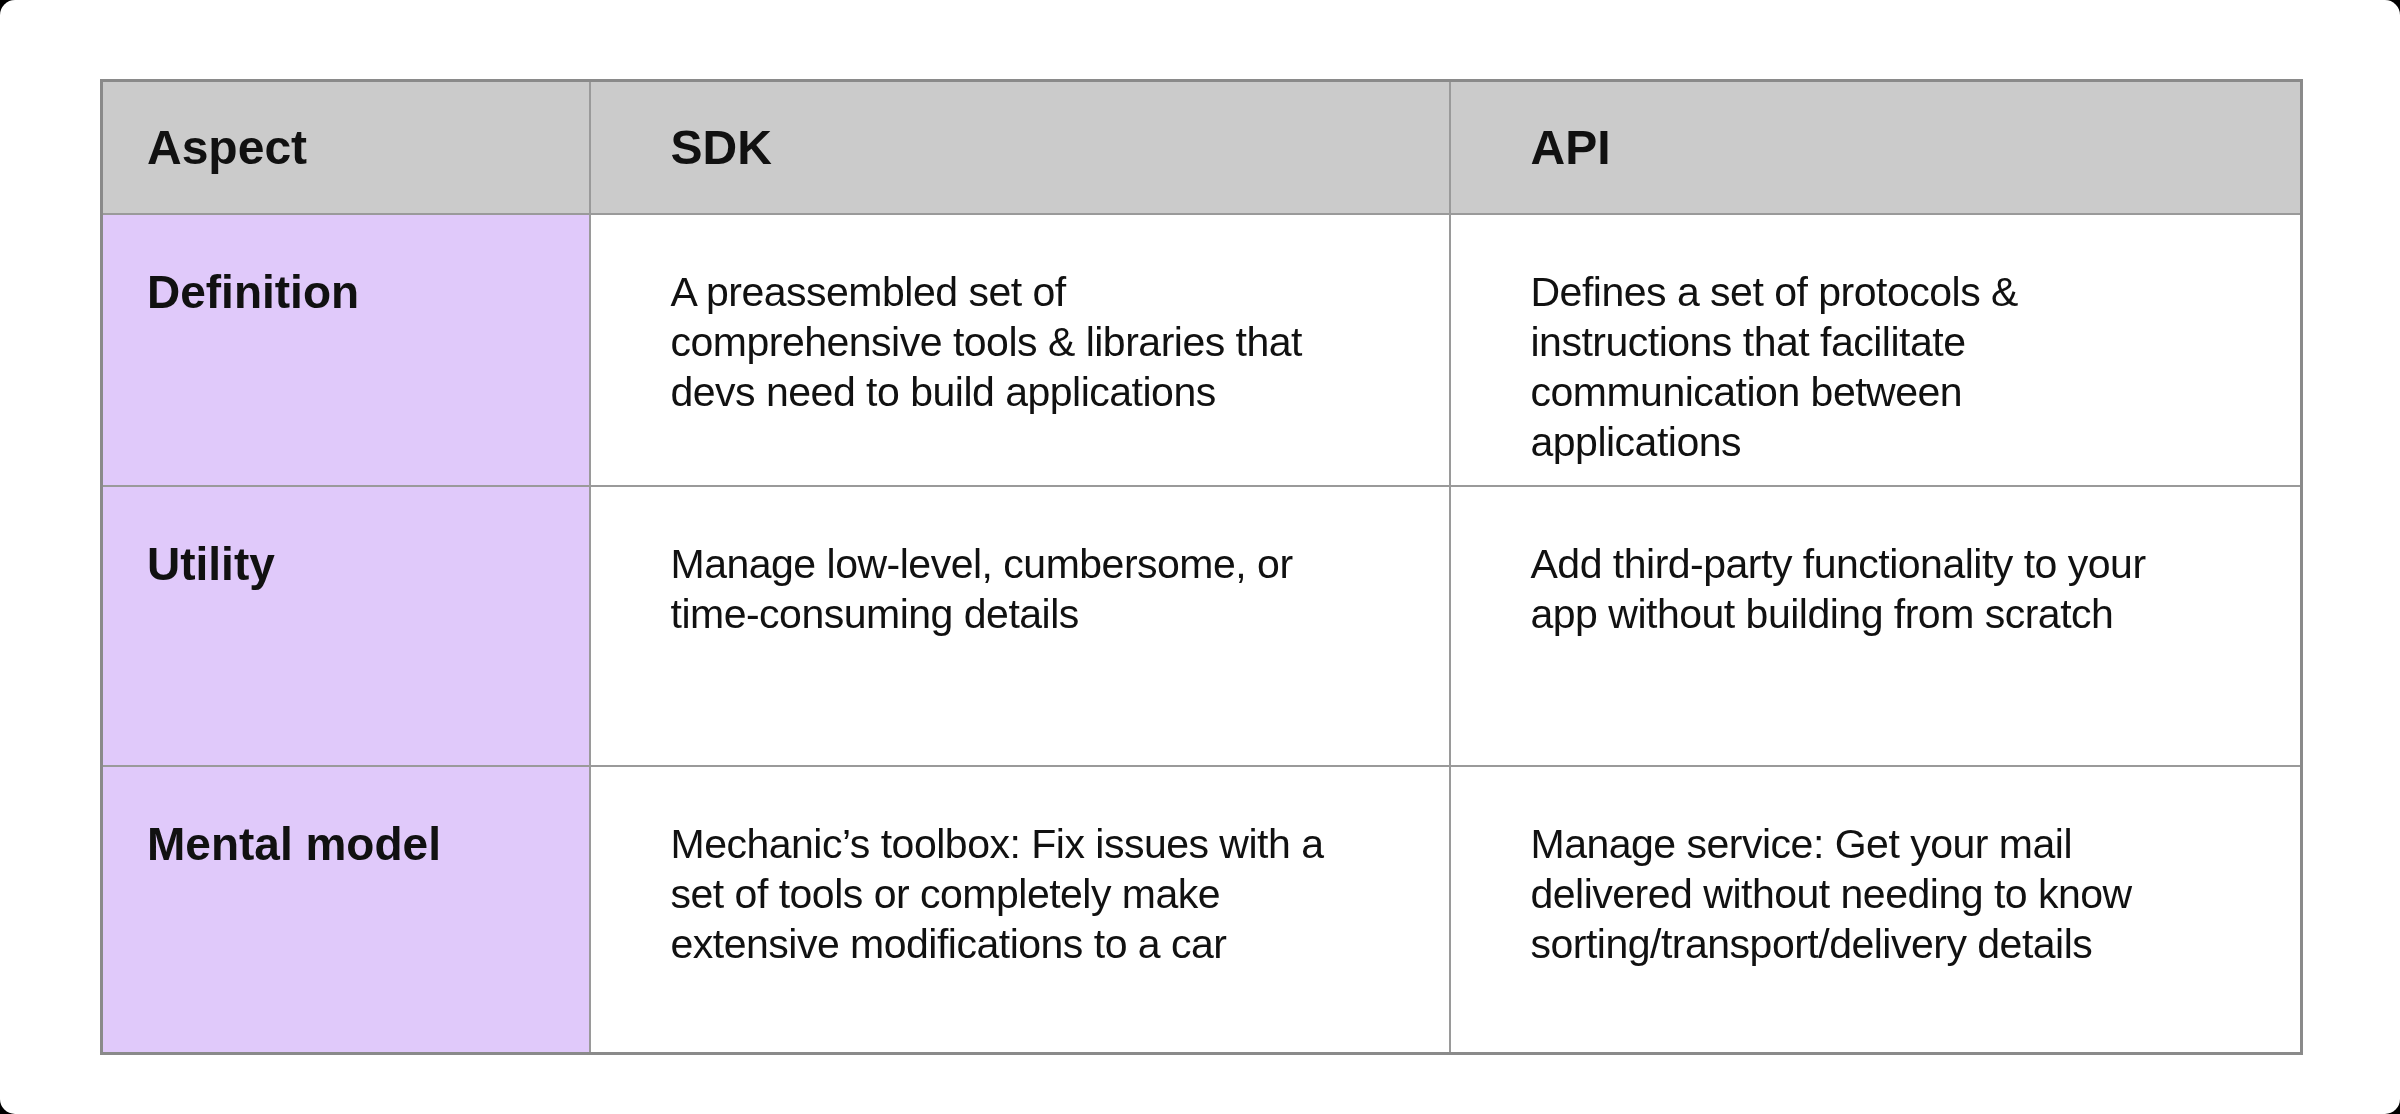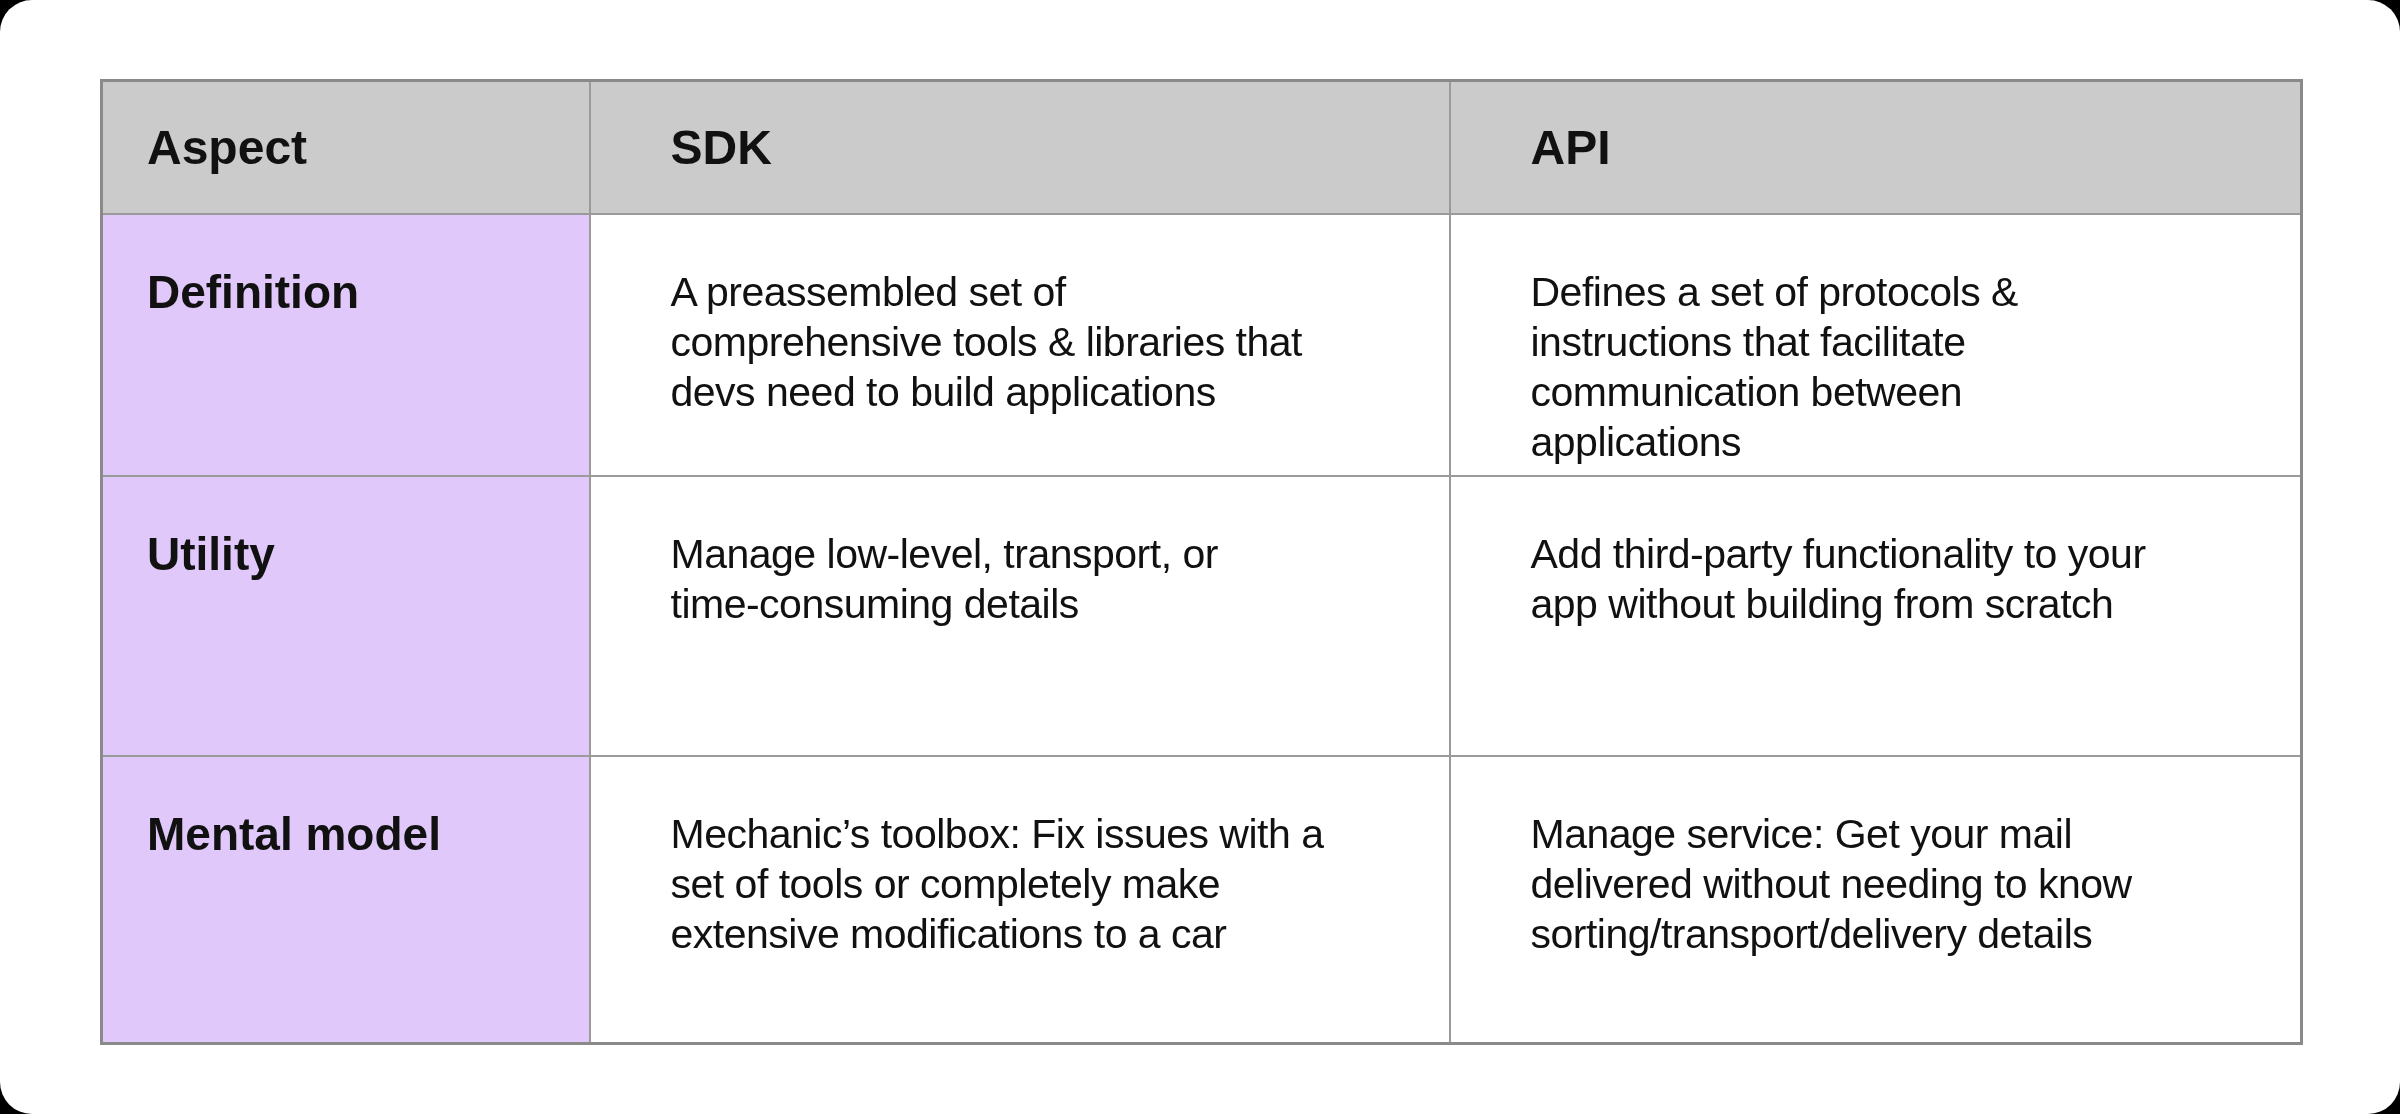--- a/index.html
+++ b/index.html
@@ -11,21 +11,21 @@
     width: 2400px;
     height: 1114px;
     position: relative;
     font-family: "Liberation Sans", sans-serif;
     color: var(--text-color, #111111);
   }
   .card {
     position: absolute;
     inset: 0;
     background: var(--card-color, #ffffff);
-    border-radius: 32px;
+    border-radius: 15px;
     overflow: hidden;
   }
   table.compare {
     position: absolute;
     left: 100px;
     top: 79px;
     width: 2200px;
     height: 954px;
     border-collapse: collapse;
     table-layout: fixed;
@@ -61,21 +61,21 @@
     font-weight: bold;
     font-size: 46px;
     padding: 52px 20px 0 44px;
     line-height: 50px;
   }
   td.body-cell {
     background: #ffffff;
     font-size: 41px;
     line-height: 50px;
     letter-spacing: -0.5px;
-    padding: 52px 0 8px 80px;
+    padding: 52px 0 18px 80px;
     white-space: pre;
   }
 </style>
 </head>
 <body style="--text-color: #111111; --header-bg: #cbcbcb; --aspect-bg: #e0c9fa; --card-color: #ffffff;">
 
 <div class="card">
   <table class="compare">
     <colgroup>
       <col style="width:488px">
@@ -95,21 +95,21 @@
 comprehensive tools &amp; libraries that
 devs need to build applications</td>
         <td class="body-cell">Defines a set of protocols &amp;
 instructions that facilitate
 communication between
 applications</td>
       </tr>
 
       <tr class="row-utility">
         <td class="aspect-cell">Utility</td>
-        <td class="body-cell">Manage low-level, transport, or
+        <td class="body-cell">Manage low-level, cumbersome, or
 time-consuming details</td>
         <td class="body-cell">Add third-party functionality to your
 app without building from scratch</td>
       </tr>
 
       <tr class="row-mental-model">
         <td class="aspect-cell">Mental model</td>
         <td class="body-cell">Mechanic’s toolbox: Fix issues with a
 set of tools or completely make
 extensive modifications to a car</td>

